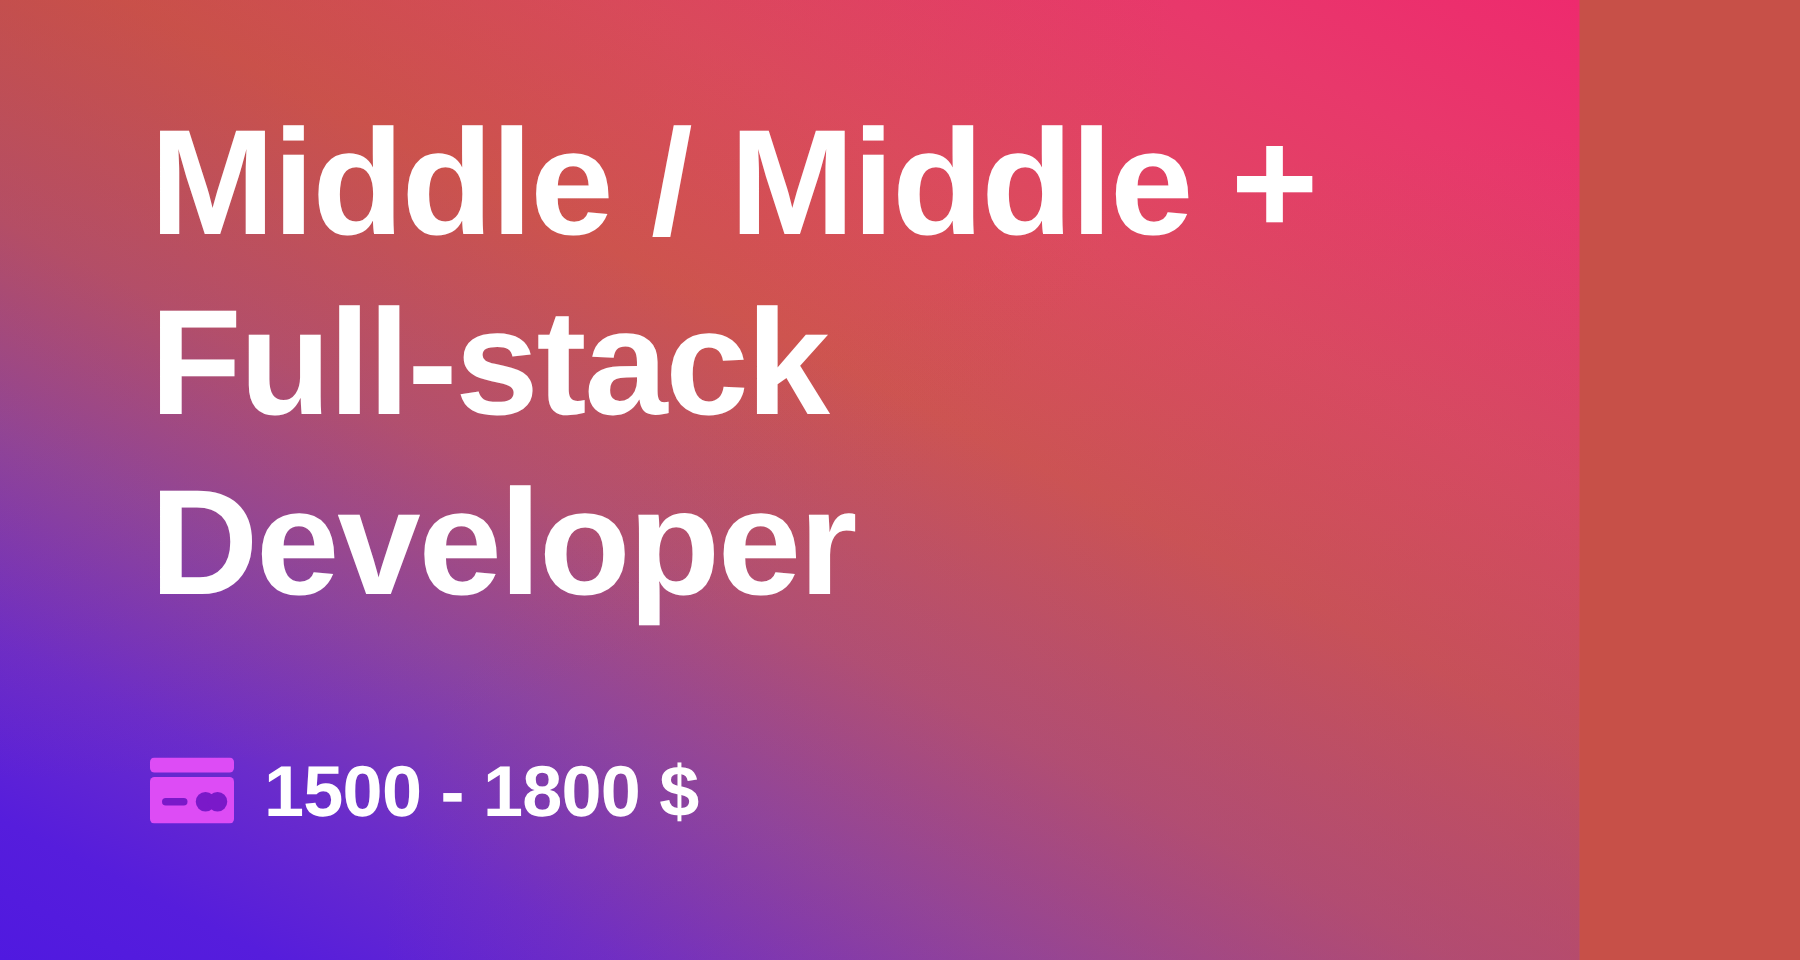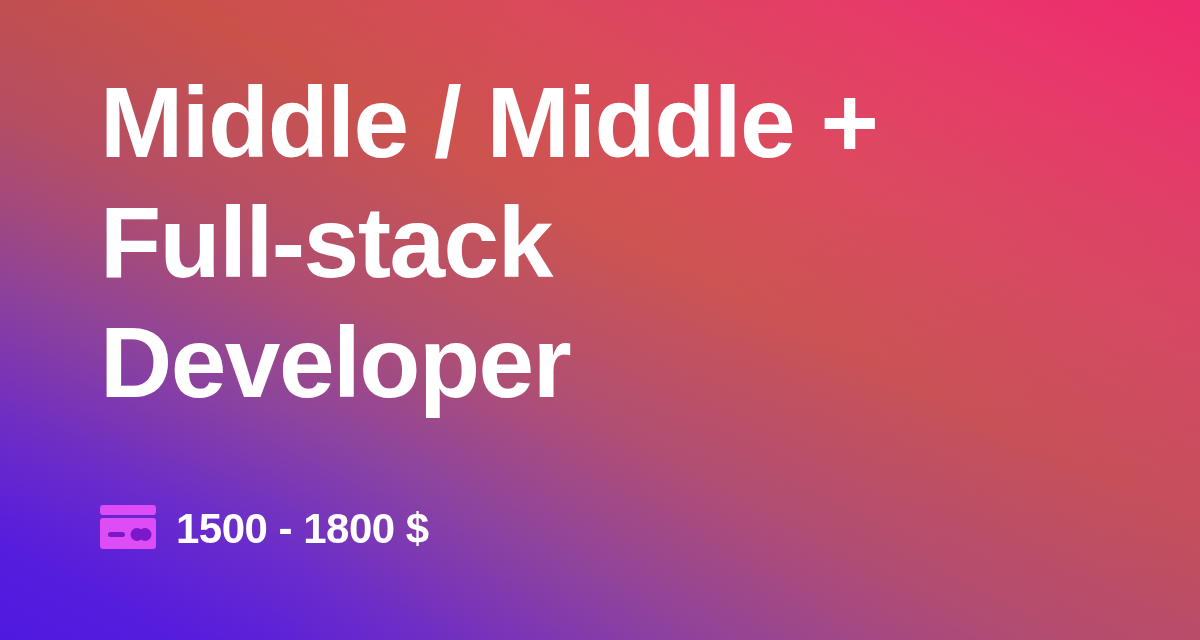--- a/index.html
+++ b/index.html
@@ -10,21 +10,21 @@
     overflow: hidden;
   }
 
   body {
     font-family: "Liberation Sans", sans-serif;
     background: #c75048;
   }
 
   #card {
     position: relative;
-    width: 1200px;
+    width: 1053px;
     height: 640px;
     overflow: hidden;
     
     background:
       linear-gradient(207deg,
         #ee2a6e 0%,
         #e8386b 12%,
         #dd4a5f 28%,
         #cf5550 42%,
         #b05074 58%,
@@ -79,21 +79,21 @@
     justify-content: space-between;
   }
 
   .meta-item {
     display: flex;
     align-items: center;
   }
 
   .meta-text {
     color: #ffffff;
-    font-size: 42px;
+    font-size: 48px;
     font-weight: bold;
     letter-spacing: -0.5px;
     line-height: 1;
   }
 
   .salary-icon { margin-right: 20px; display: block; }
   .salary-text { }
 
   .location-icon { margin-right: 16px; display: block; }
   .location-text { }

